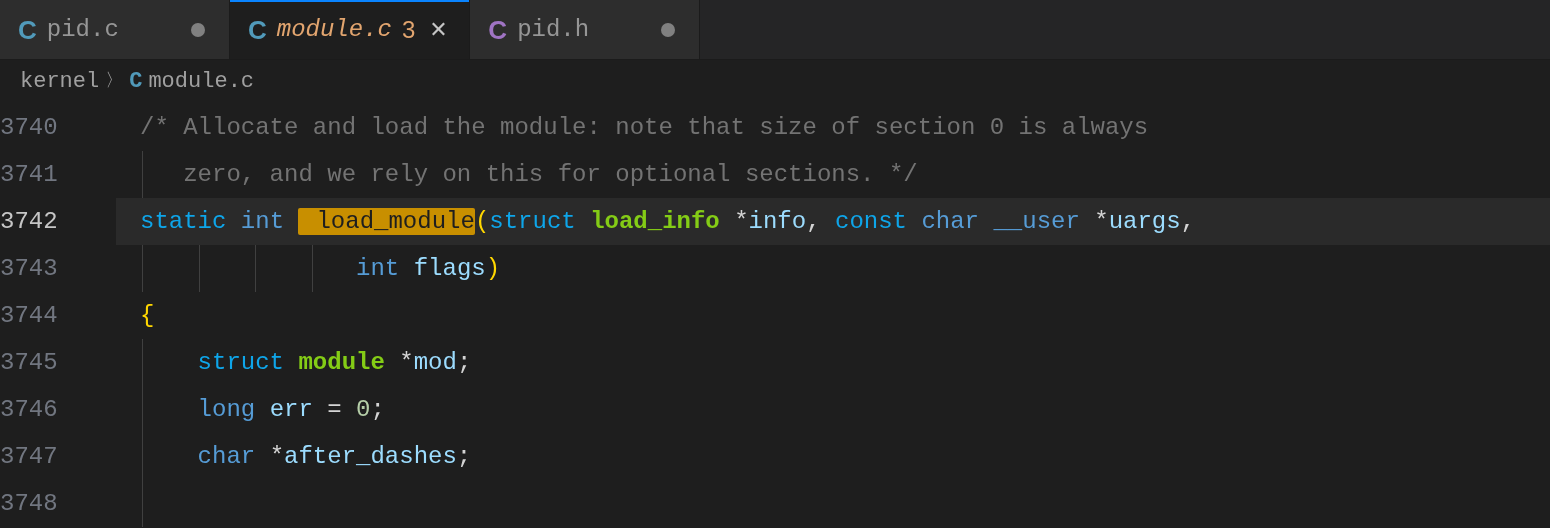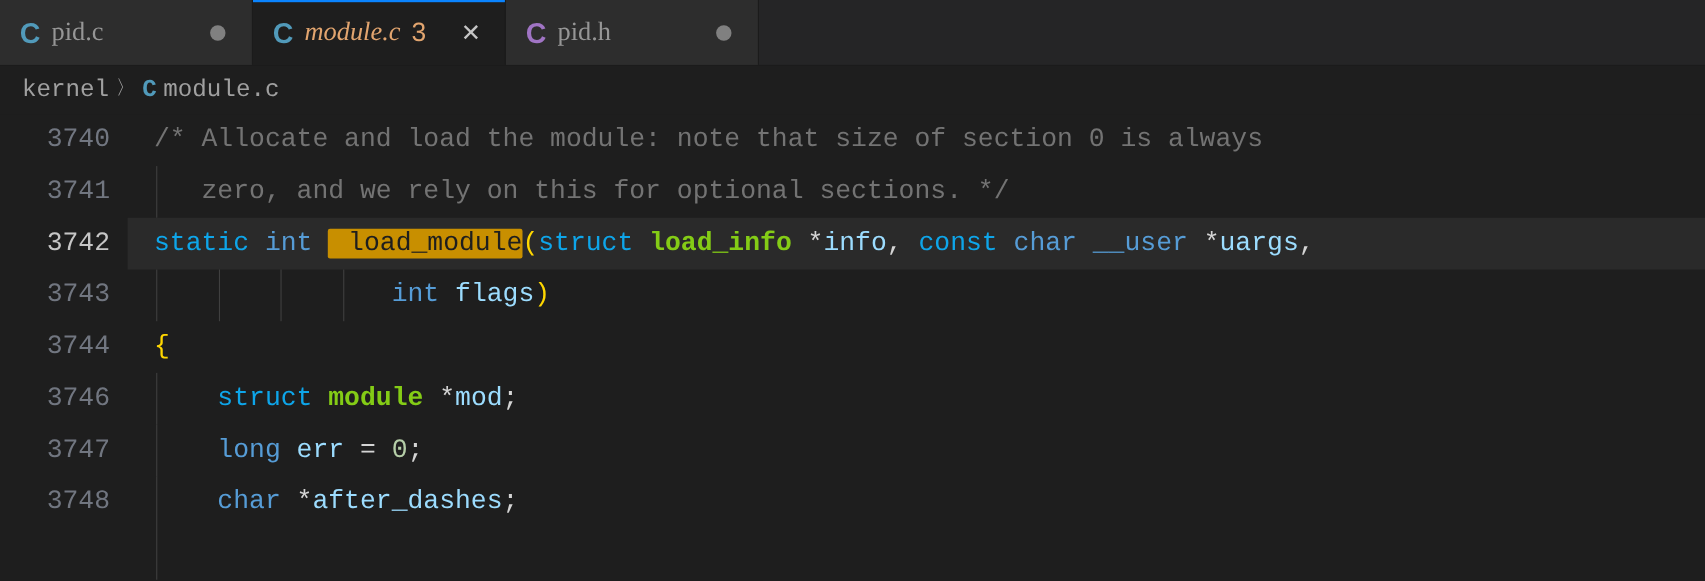--- a/index.html
+++ b/index.html
@@ -50,21 +50,21 @@
   .tab .c-icon {
     font-weight: 700;
     font-family: "Segoe UI", sans-serif;
     font-size: 26px;
     line-height: 1;
     flex: 0 0 auto;
   }
   .c-blue  { color: #519aba; }
   .c-purple{ color: #a074c4; }
   .tab .title {
-    font-family: Liberation Serif, serif;
+    font-family: Liberation Mono, monospace;
     font-size: 24px;
     white-space: nowrap;
   }
   .tab .title.modified-italic { font-style: italic; }
   .tab .git-count {
     color: #e2a56f;
     font-family: "Segoe UI", sans-serif;
     font-size: 24px;
   }
   .tab .modified-name { color: #e2a56f; }
@@ -112,21 +112,21 @@
 
   
   .editor {
     display: flex;
     height: calc(528px - 60px - 44px);
     background: #1e1e1e;
   }
   .gutter {
     width: 116px;
     flex: 0 0 116px;
-    text-align: right;
+    text-align: left;
     padding-right: 16px;
     color: #717680;
     user-select: none;
   }
   .gutter .ln { height: 47px; line-height: 47px; }
   .gutter .ln.current { color: #c6c6c6; }
   .code {
     flex: 1;
     position: relative;
   }
@@ -206,20 +206,21 @@
   <span>module.c</span>
 </div>
 
 <div class="editor">
   <div class="gutter">
     <div class="ln">3740</div>
     <div class="ln">3741</div>
     <div class="ln current">3742</div>
     <div class="ln">3743</div>
     <div class="ln">3744</div>
+    <div class="ln">3745</div>
     <div class="ln">3746</div>
     <div class="ln">3747</div>
     <div class="ln">3748</div>
   </div>
 
   <div class="code">
 
     <div class="code-line"><span class="tok-comment">/* Allocate and load the module: note that size of section 0 is always</span></div>
 
     <div class="code-line"><span class="indent-guide ig1"></span><span class="tok-comment">   zero, and we rely on this for optional sections. */</span></div>

